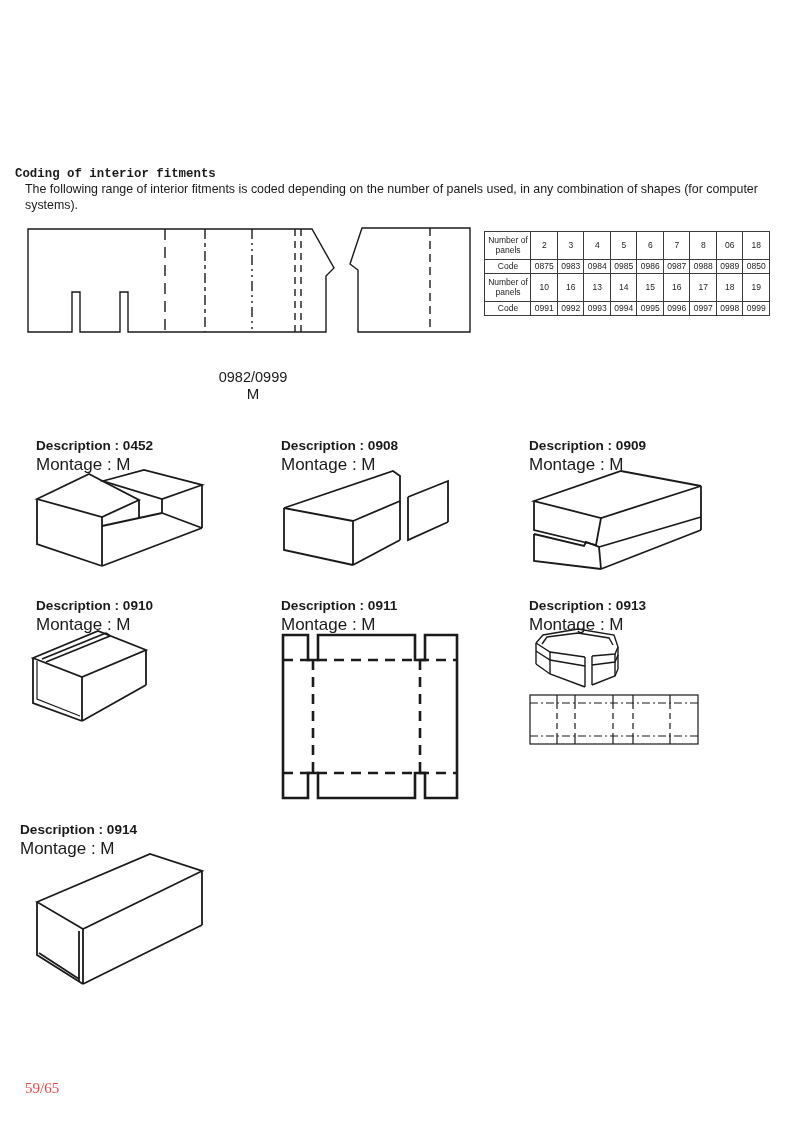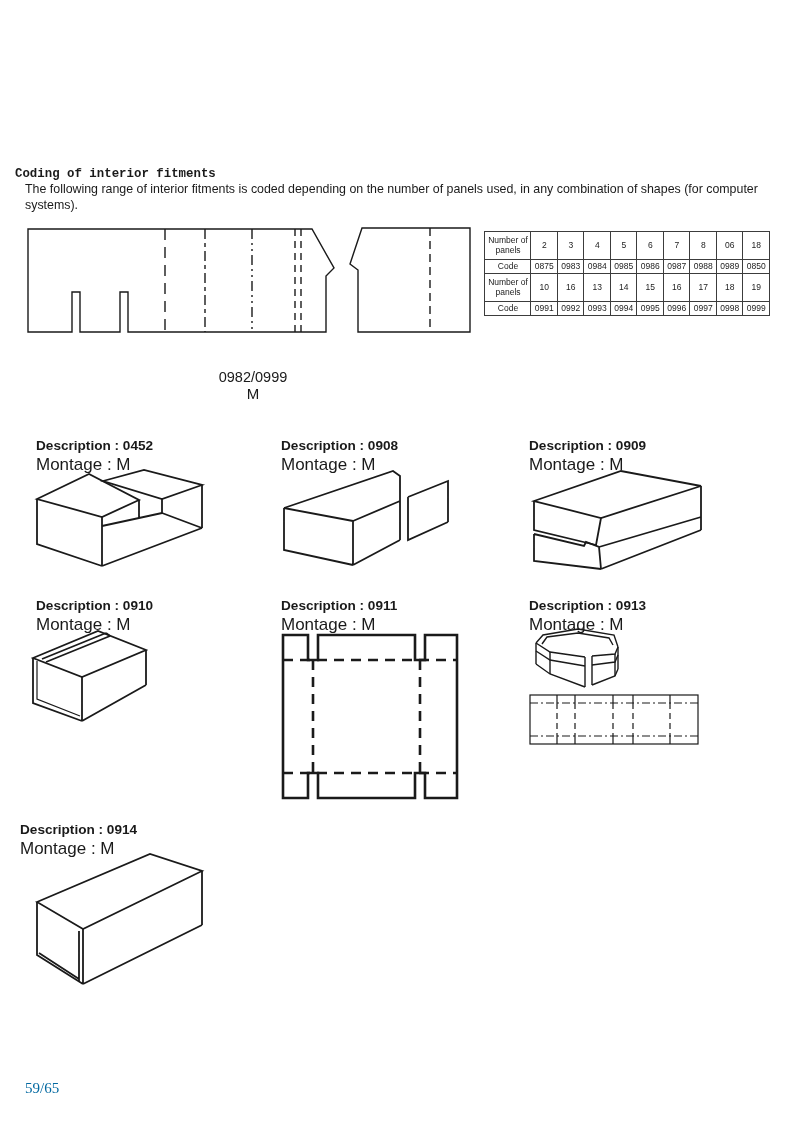--- a/index.html
+++ b/index.html
@@ -13,21 +13,21 @@
   .montage-label{font-size:17px;font-weight:normal;line-height:19px;white-space:nowrap;}
   .code-range{font-size:14.5px;text-align:center;}
   .montage-m{font-size:15px;text-align:center;}
   table.codes{border-collapse:collapse;table-layout:fixed;}
   table.codes td{border:1px solid #3c3c3c;font-size:8.5px;line-height:9.5px;
                  padding:0 1px 0 2px;vertical-align:middle;color:#222;overflow:hidden;}
   .r-tall{height:28px;} .r-short{height:14px;}
   svg{display:block;overflow:visible;}
   .ln{fill:none;stroke:#1a1a1a;}
   .w14{stroke-width:1.4;} .w18{stroke-width:1.8;} .w26{stroke-width:2.6;} .w12{stroke-width:1.2;}
-  .footer{font-family:"Liberation Serif",serif;font-size:15px;color:#0369a1;}
+  .footer{font-family:"Liberation Serif",serif;font-size:15px;color:#ef4444;}
 </style>
 </head>
 <body>
 
 <div class="page">
 
 
 
   <div class="abs body-text bold" style="left:15px;top:166px;font-family:Liberation Mono, monospace;">Coding of interior fitments</div>
   <div class="abs body-text" style="left:25px;top:181px;width:758px;">The following range of interior fitments is coded depending on the number of panels used, in any combination of shapes (for computer systems).</div>

